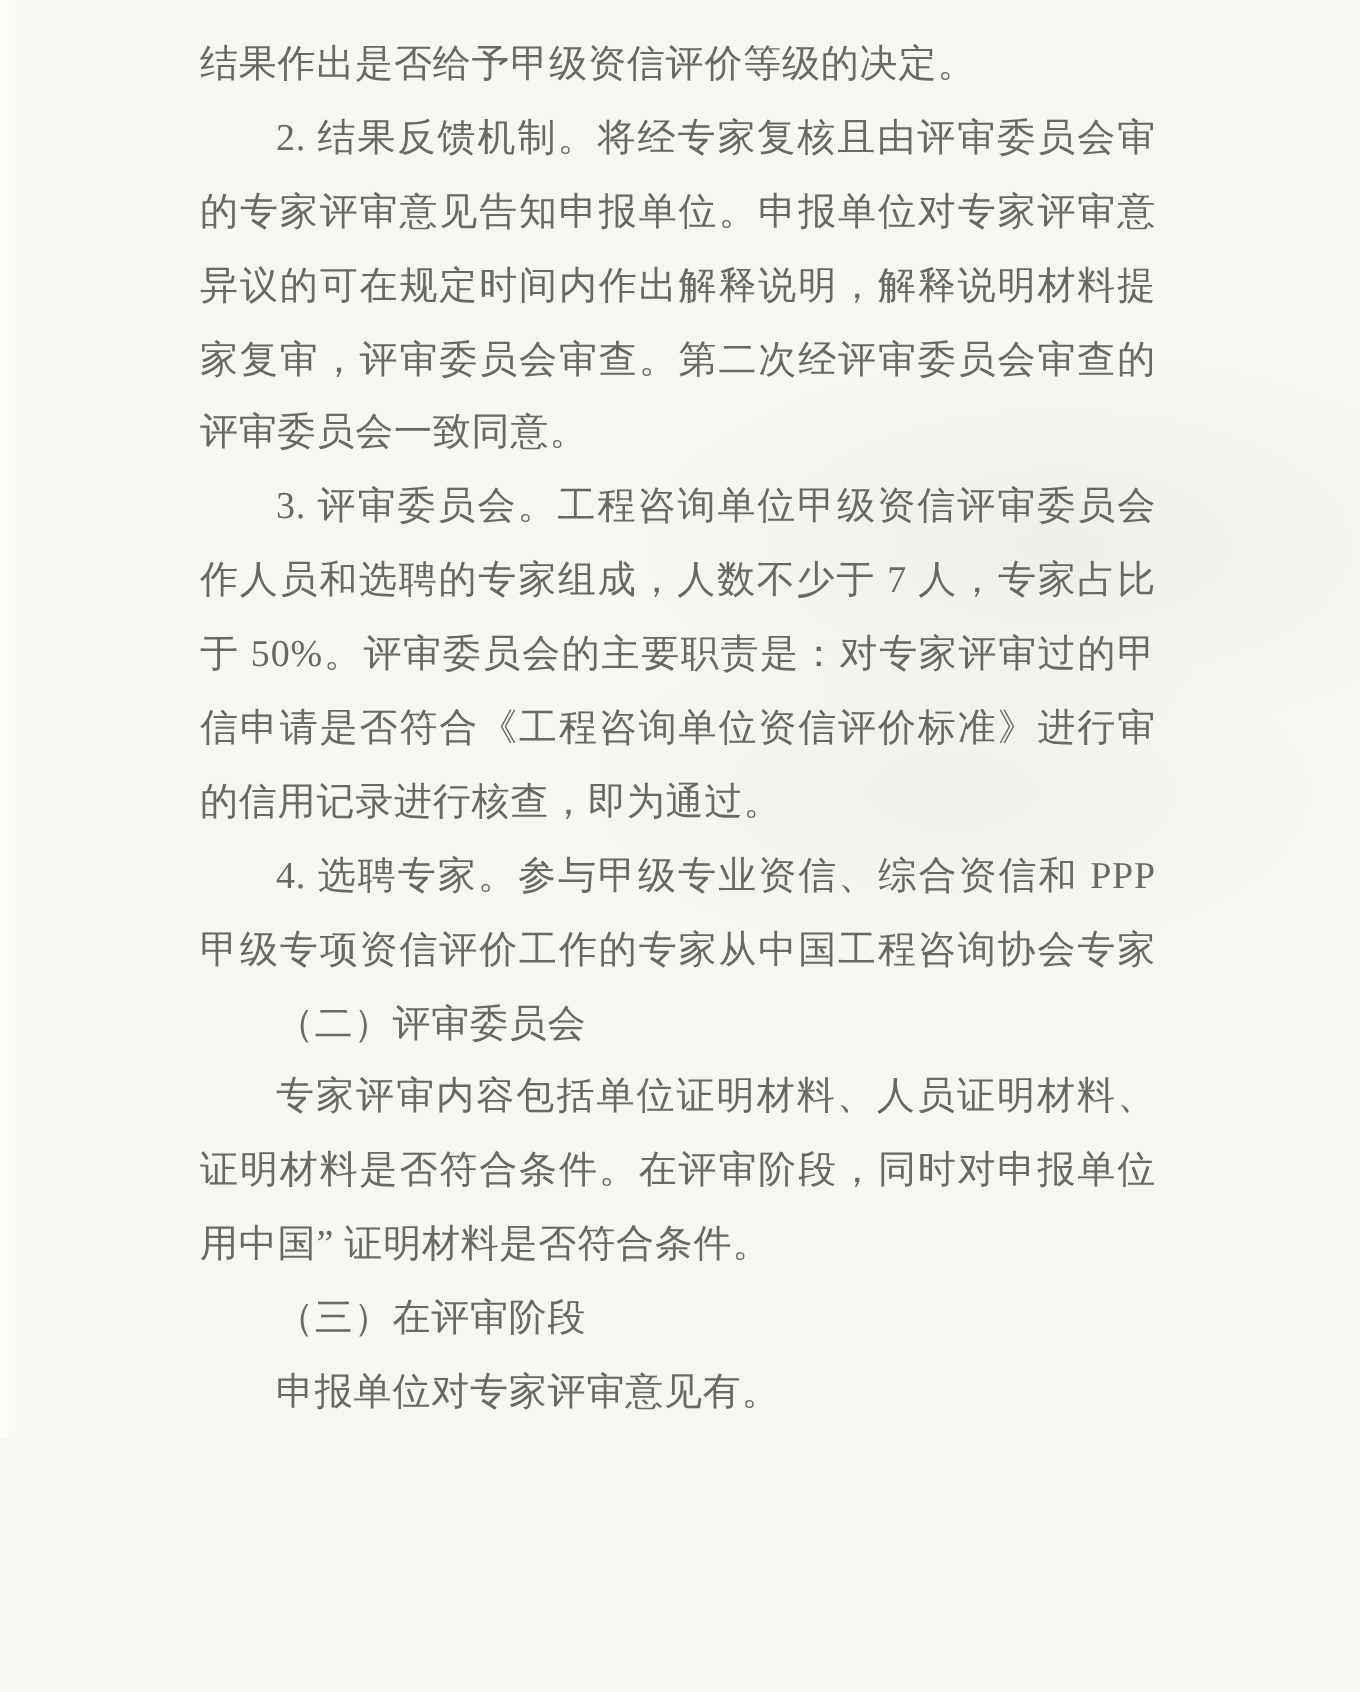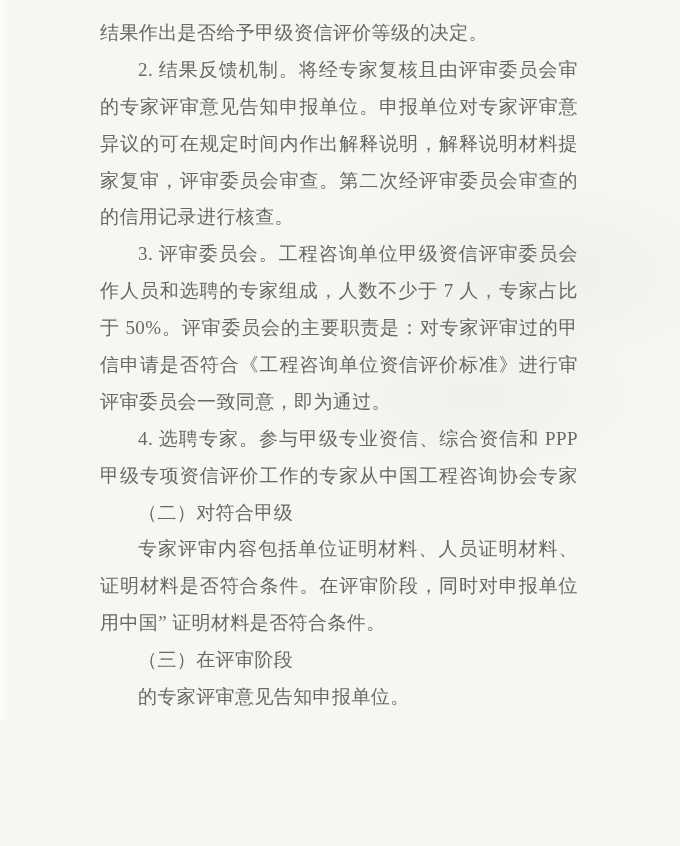--- a/index.html
+++ b/index.html
@@ -52,31 +52,31 @@
 </head>
 <body>
 
 <div class="page">
   <div class="text-block">
       <div class="line">结果作出是否给予甲级资信评价等级的决定。</div>
       <div class="line fill indent">2. 结果反馈机制。将经专家复核且由评审委员会审查后</div>
       <div class="line fill">的专家评审意见告知申报单位。申报单位对专家评审意见有</div>
       <div class="line fill">异议的可在规定时间内作出解释说明，解释说明材料提交专</div>
       <div class="line fill">家复审，评审委员会审查。第二次经评审委员会审查的结论</div>
-      <div class="line">的信用记录进行核查。</div>
+      <div class="line">评审委员会一致同意。</div>
       <div class="line fill indent">3. 评审委员会。工程咨询单位甲级资信评审委员会由工</div>
       <div class="line fill">作人员和选聘的专家组成，人数不少于 7 人，专家占比不低</div>
       <div class="line fill">于 50%。评审委员会的主要职责是：对专家评审过的甲级资</div>
       <div class="line fill">信申请是否符合《工程咨询单位资信评价标准》进行审查。</div>
-      <div class="line">评审委员会一致同意，即为通过。</div>
+      <div class="line">的信用记录进行核查，即为通过。</div>
       <div class="line fill indent">4. 选聘专家。参与甲级专业资信、综合资信和 PPP 咨询</div>
       <div class="line fill">甲级专项资信评价工作的专家从中国工程咨询协会专家库</div>
-      <div class="line indent">（二）对符合甲级</div>
+      <div class="line indent">（二）评审委员会</div>
       <div class="line fill indent">专家评审内容包括单位证明材料、人员证明材料、业绩</div>
       <div class="line fill">证明材料是否符合条件。在评审阶段，同时对申报单位在“信</div>
       <div class="line">用中国” 证明材料是否符合条件。</div>
       <div class="line indent">（三）在评审阶段</div>
-      <div class="line indent">的专家评审意见告知申报单位。</div>
+      <div class="line indent">申报单位对专家评审意见有。</div>
       <div class="line indent">（四）在评审阶段</div>
       <div class="line fill indent">中国工程咨询协会通过综合业务管理系统，对符合甲级</div>
     </div>
   <div class="page-number">—3—</div>
 </div>
 
 </body></html>

